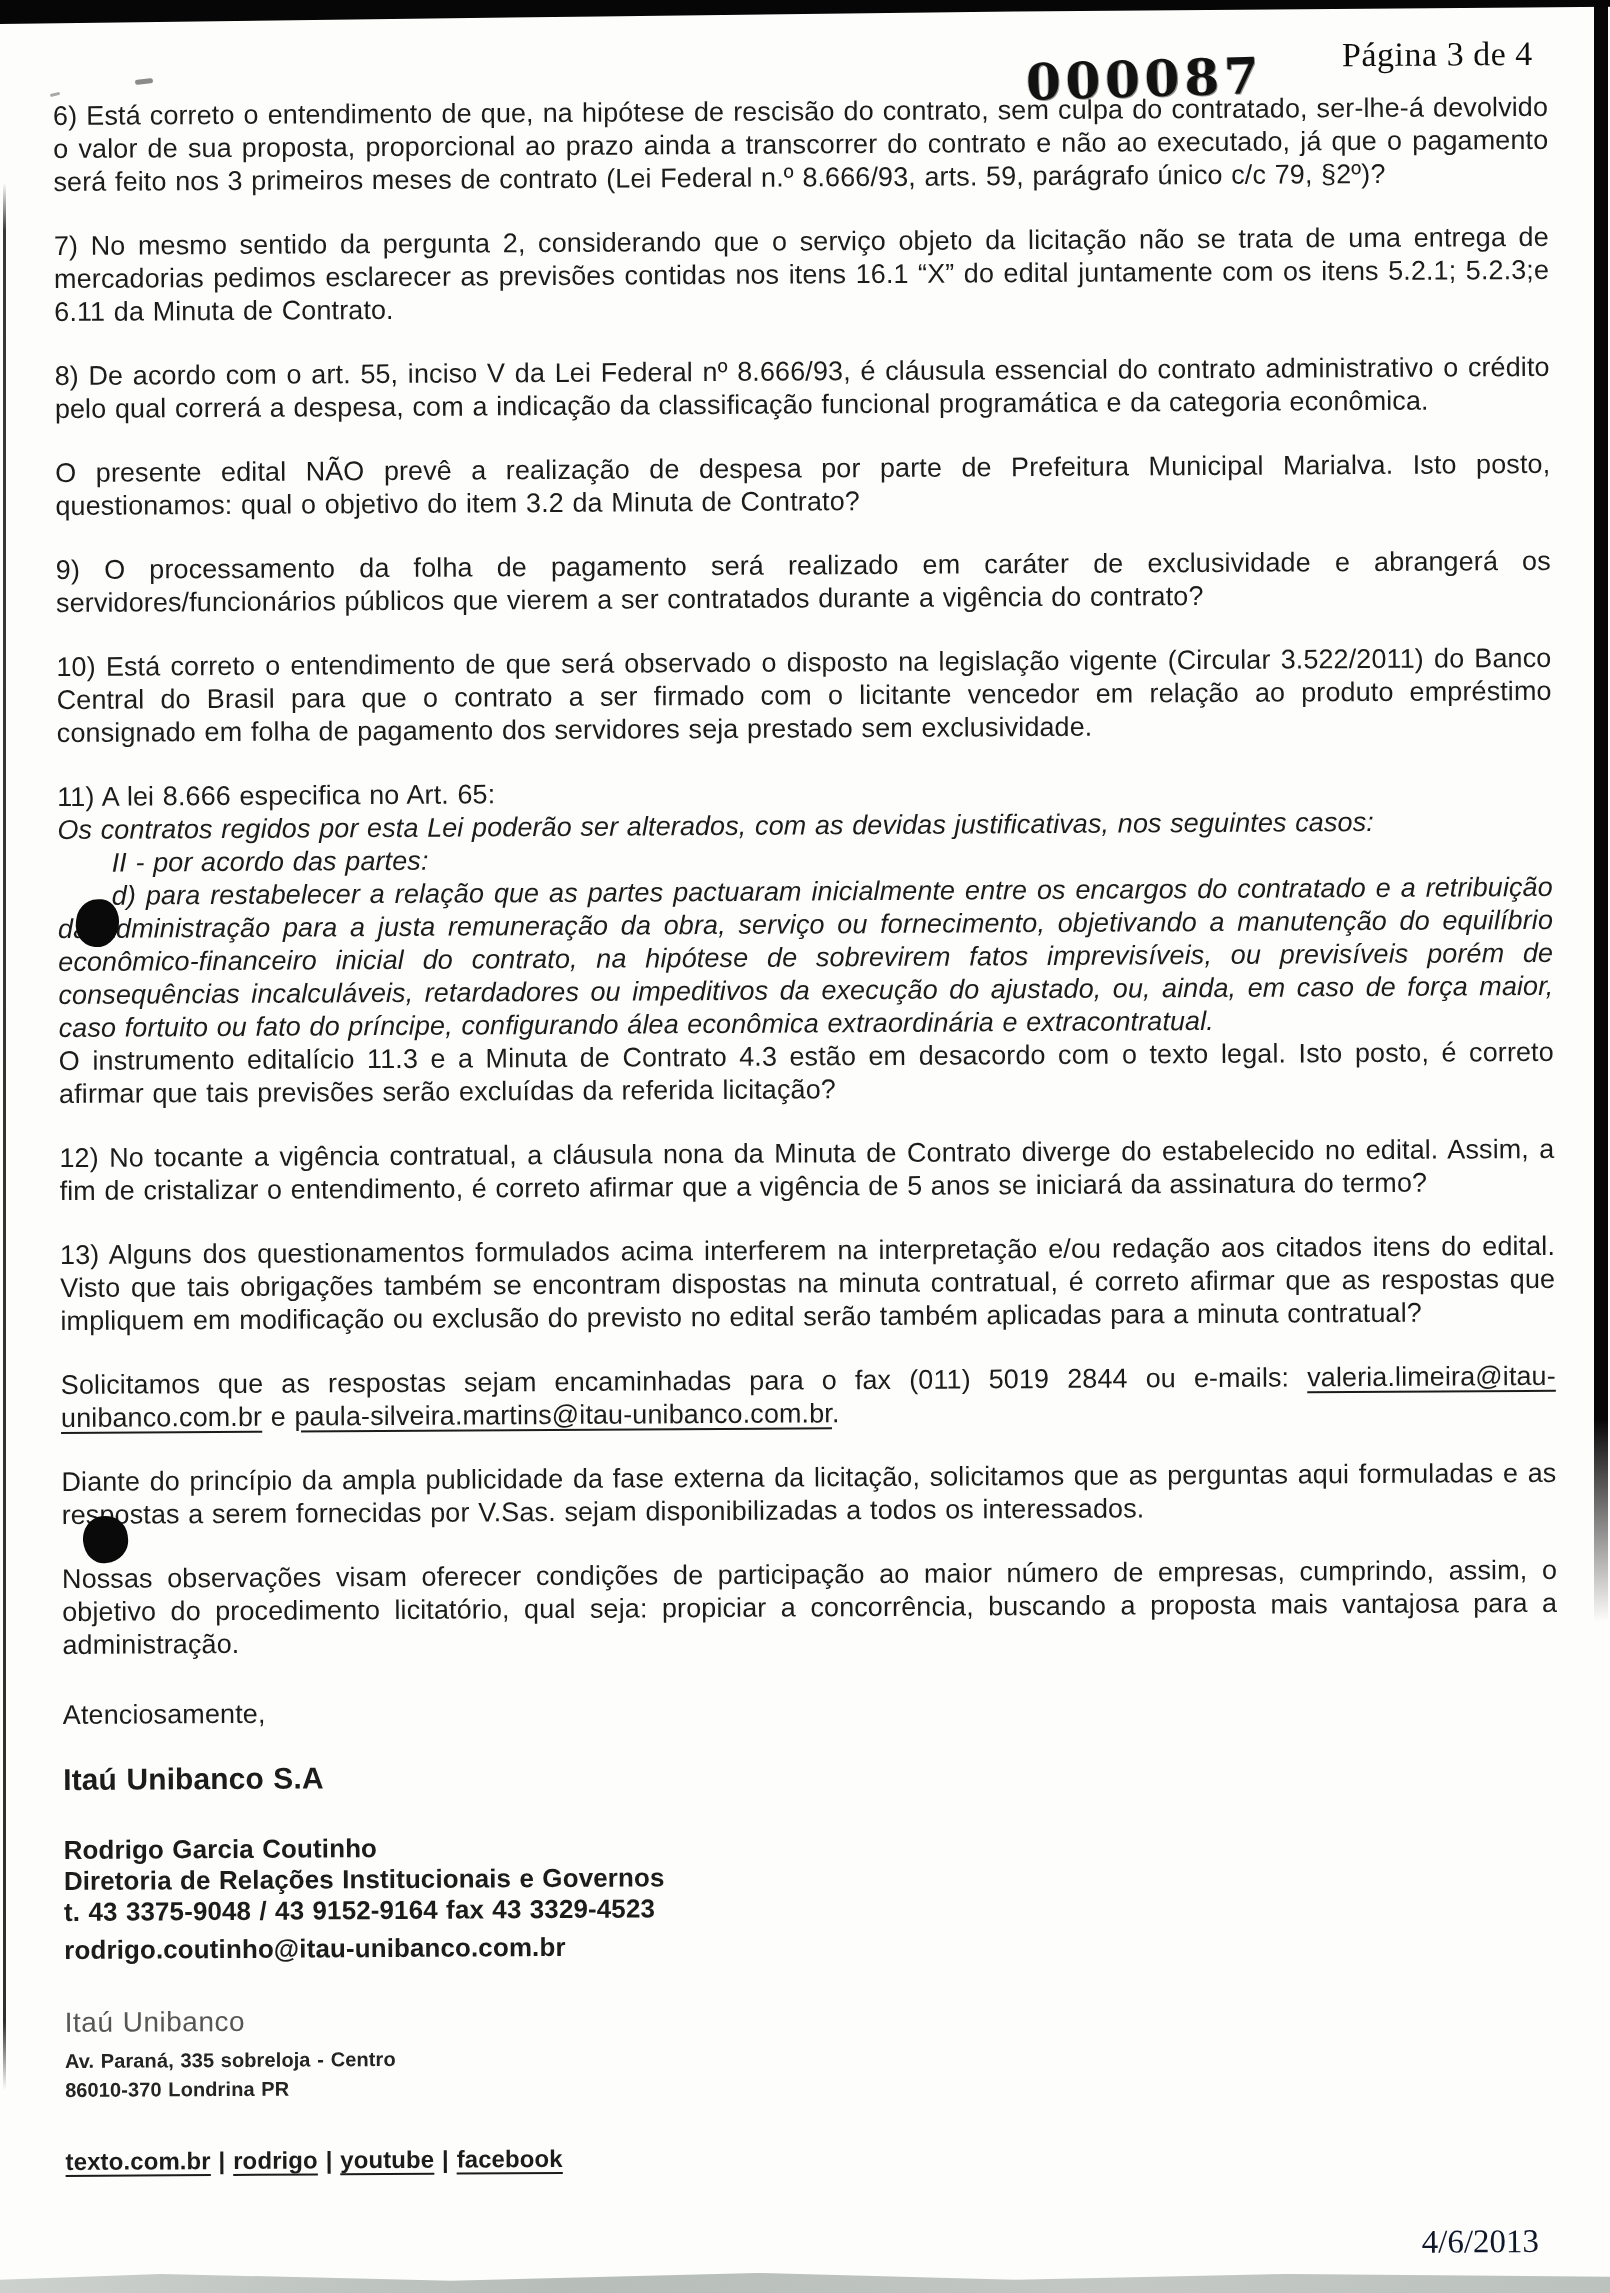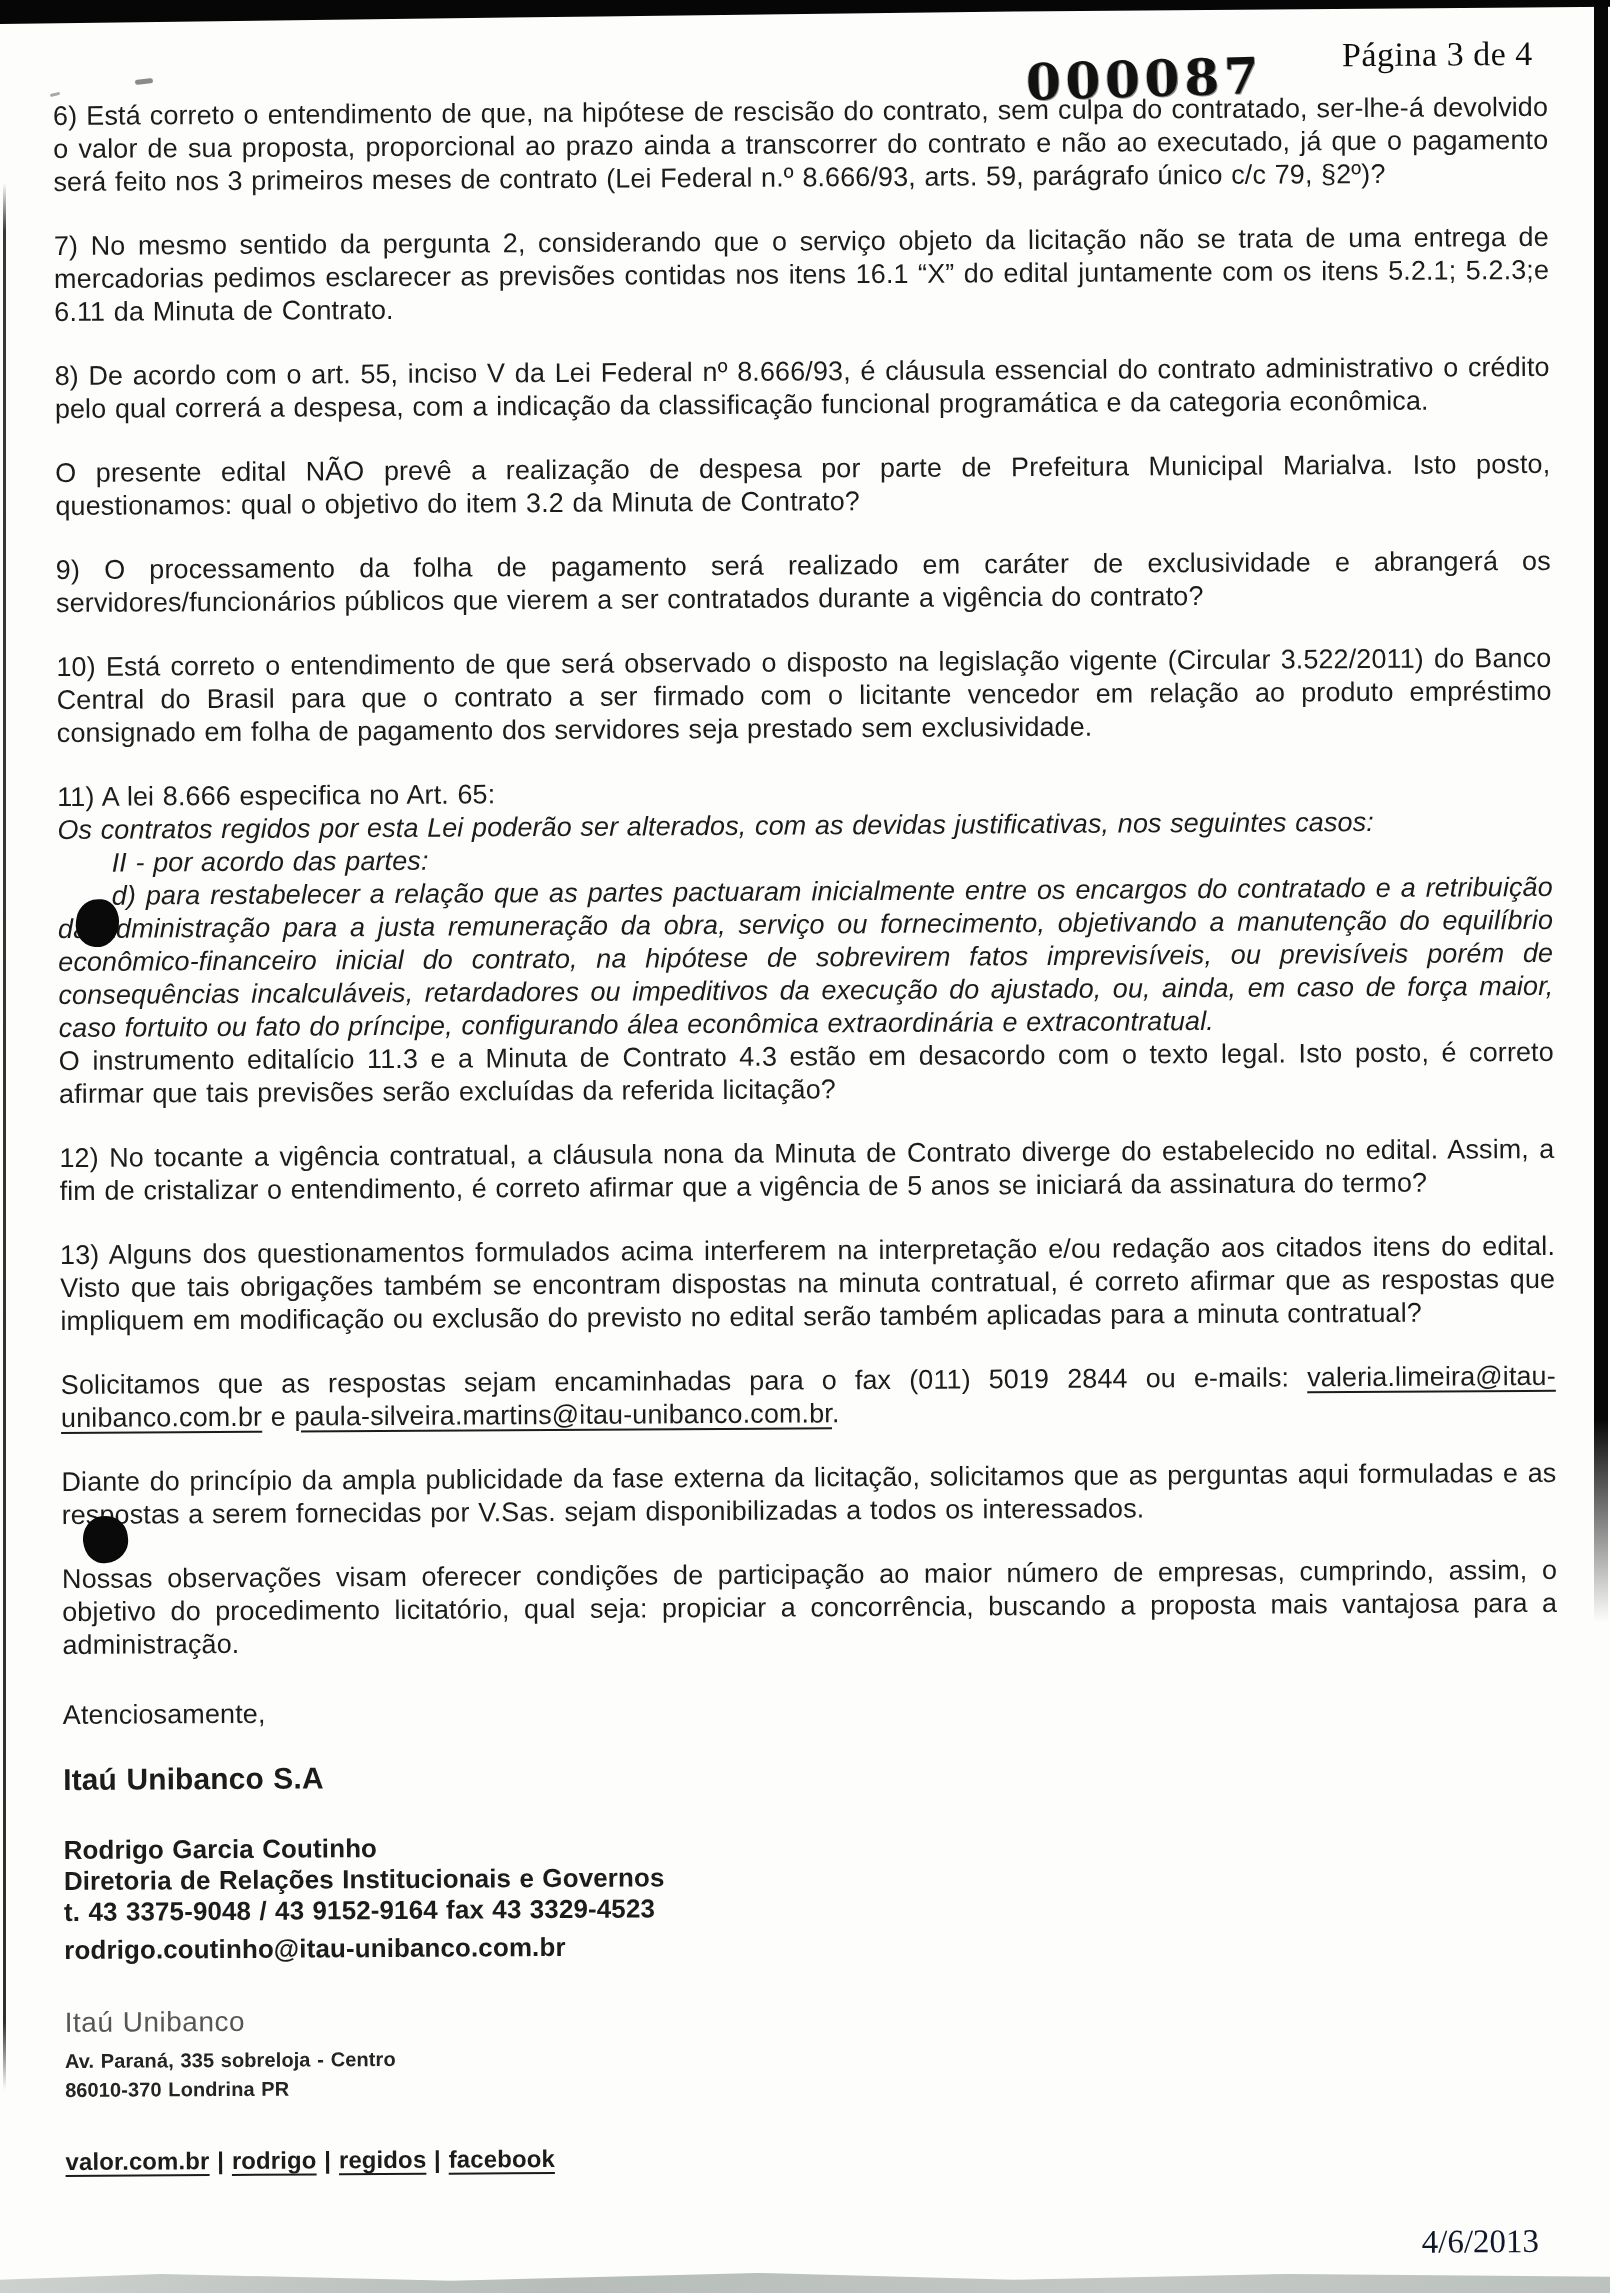--- a/index.html
+++ b/index.html
@@ -127,21 +127,21 @@
         <div class="sig-line sig-email">rodrigo.coutinho@itau-unibanco.com.br</div>
       </div>
 
       <div class="brand-line">Itaú Unibanco</div>
 
       <div class="addr-block">
         <div class="addr-line">Av. Paraná, 335 sobreloja - Centro</div>
         <div class="addr-line">86010-370 Londrina PR</div>
       </div>
 
-      <div class="links-line"><span class="u">valor.com.br</span><span class="sep"> | </span><span class="u">rodrigo</span><span class="sep"> | </span><span class="u">regidos</span><span class="sep"> | </span><span class="u">facebook</span></div>
+      <div class="links-line"><span class="u">texto.com.br</span><span class="sep"> | </span><span class="u">rodrigo</span><span class="sep"> | </span><span class="u">youtube</span><span class="sep"> | </span><span class="u">facebook</span></div>
 
     </div>
 
     <div class="date">4/6/2013</div>
   </div>
 
   <div class="top-band"></div>
   <div class="right-edge"></div>
   <div class="left-edge"></div>
   <div class="bottom-band"></div>

